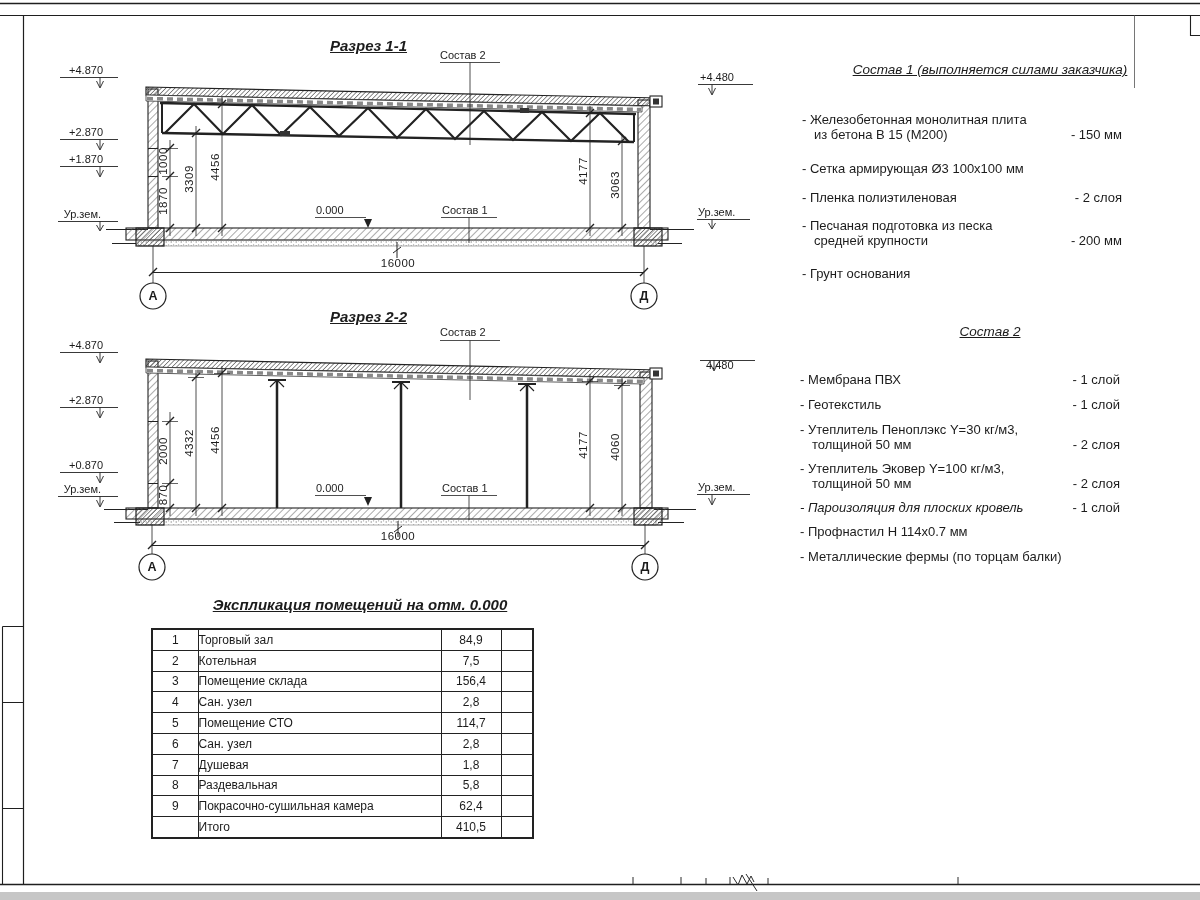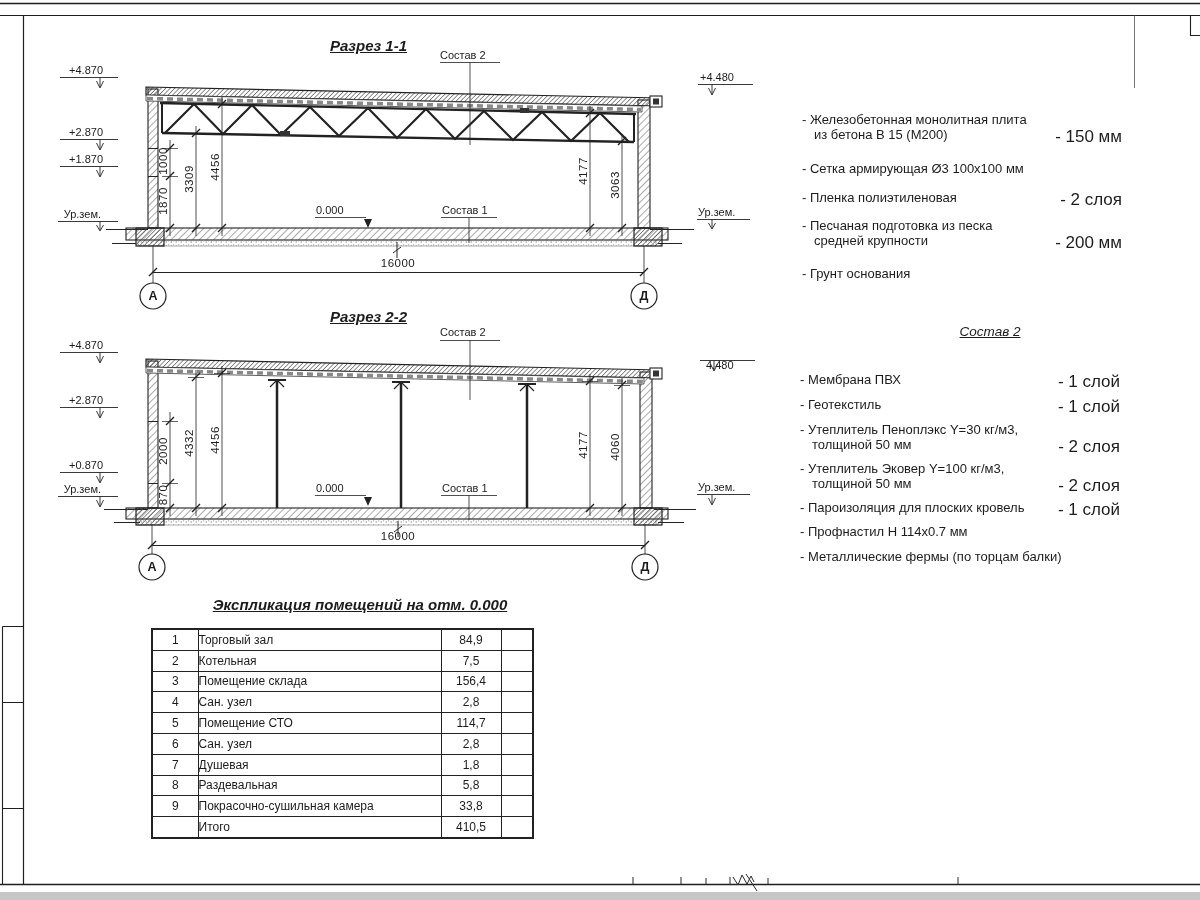--- a/index.html
+++ b/index.html
@@ -4,21 +4,21 @@
 <style>
   html,body{margin:0;padding:0;background:#fff;}
   .sheet{position:relative;width:1200px;height:900px;background:#fff;overflow:hidden;
          font-family:"Liberation Sans",sans-serif;color:#1c1c1c;}
   svg{position:absolute;left:0;top:0;}
   .lbl{position:absolute;white-space:nowrap;font-size:11px;color:#1c1c1c;}
   .sec-title{font-size:15px;font-weight:bold;font-style:italic;text-decoration:underline;text-align:left;}
   .list-title{font-size:13.5px;font-style:italic;text-decoration:underline;text-align:center;}
   .tbl-title{font-size:15px;font-weight:bold;font-style:italic;text-decoration:underline;text-align:center;}
   .item{font-size:13px;}
-  .val{font-size:17px;text-align:right;width:74px;}
+  .val{font-size:13px;text-align:right;width:74px;}
   .elev{font-size:11px;text-align:right;width:49px;}
   .dimv{font-size:11.5px;width:60px;text-align:center;transform:rotate(-90deg);transform-origin:center;letter-spacing:0.5px;}
   .dimh{font-size:11.5px;width:100px;text-align:center;letter-spacing:0.5px;}
   .axis{font-size:12.5px;width:24px;text-align:center;font-weight:bold;}
   table.rooms{position:absolute;left:151px;top:628px;border-collapse:collapse;table-layout:fixed;}
   table.rooms th,table.rooms td{border:1.2px solid #222;font-weight:normal;overflow:hidden;}
   table.rooms{border:2px solid #222;}
   table.rooms th{font-size:11.5px;height:42px;text-align:center;}
   table.rooms td{font-size:12px;height:19.8px;padding:0;}
   td.c{text-align:center;}
@@ -226,20 +226,21 @@
 <div class="lbl dimv" style="left:133px;top:445px;">2000</div>
 <div class="lbl dimv" style="left:133px;top:489px;">870</div>
 <div class="lbl dimv" style="left:159px;top:437px;">4332</div>
 <div class="lbl dimv" style="left:185px;top:434px;">4456</div>
 <div class="lbl dimv" style="left:553px;top:439px;">4177</div>
 <div class="lbl dimv" style="left:585px;top:441px;">4060</div>
 <div class="lbl dimh" style="left:348px;top:530px;">16000</div>
 <div class="lbl axis" style="left:140px;top:560px;">А</div>
 <div class="lbl axis" style="left:633px;top:560px;">Д</div>
 
+<div class="lbl list-title" style="left:800px;top:62px;width:380px;">Состав 1 (выполняется силами заказчика)</div>
 <div class="lbl item" style="left:802px;top:112px;">- Железобетонная  монолитная плита</div>
 <div class="lbl item" style="left:814px;top:127px;">из бетона В 15 (М200)</div>
 <div class="lbl val" style="left:1048px;top:127px;">- 150 мм</div>
 <div class="lbl item" style="left:802px;top:161px;">- Сетка армирующая Ø3 100х100 мм</div>
 <div class="lbl item" style="left:802px;top:190px;">- Пленка полиэтиленовая</div>
 <div class="lbl val" style="left:1048px;top:190px;">- 2 слоя</div>
 <div class="lbl item" style="left:802px;top:218px;">- Песчаная подготовка из песка</div>
 <div class="lbl item" style="left:814px;top:233px;">средней крупности</div>
 <div class="lbl val" style="left:1048px;top:233px;">- 200 мм</div>
 <div class="lbl item" style="left:802px;top:266px;">- Грунт основания</div>
@@ -248,21 +249,21 @@
 <div class="lbl item" style="left:800px;top:372px;">- Мембрана ПВХ</div>
 <div class="lbl val" style="left:1046px;top:372px;">- 1 слой</div>
 <div class="lbl item" style="left:800px;top:397px;">- Геотекстиль</div>
 <div class="lbl val" style="left:1046px;top:397px;">- 1 слой</div>
 <div class="lbl item" style="left:800px;top:422px;">- Утеплитель Пеноплэкс Y=30 кг/м3,</div>
 <div class="lbl item" style="left:812px;top:437px;">толщиной 50 мм</div>
 <div class="lbl val" style="left:1046px;top:437px;">- 2 слоя</div>
 <div class="lbl item" style="left:800px;top:461px;">- Утеплитель Эковер Y=100 кг/м3,</div>
 <div class="lbl item" style="left:812px;top:476px;">толщиной 50 мм</div>
 <div class="lbl val" style="left:1046px;top:476px;">- 2 слоя</div>
-<div class="lbl item" style="left:800px;top:500px;">- Пароизоляция для плоских кровель</div>
+<div class="lbl item" style="left:800px;top:500px;font-style:italic;">- Пароизоляция для плоских кровель</div>
 <div class="lbl val" style="left:1046px;top:500px;">- 1 слой</div>
 <div class="lbl item" style="left:800px;top:524px;">- Профнастил Н 114х0.7 мм</div>
 <div class="lbl item" style="left:800px;top:549px;">- Металлические фермы (по торцам балки)</div>
 
 <div class="lbl tbl-title" style="left:200px;top:596px;width:320px;">Экспликация помещений на отм. 0.000</div>
 <table class="rooms">
   <colgroup>
         <col style="width:46px">
         <col style="width:243px">
         <col style="width:60px">
@@ -313,21 +314,21 @@
         </tr>
   <tr>
           <td class="c">8</td>
           <td class="n">Раздевальная</td>
           <td class="c">5,8</td>
           <td class="c"></td>
         </tr>
   <tr>
           <td class="c">9</td>
           <td class="n">Покрасочно-сушильная камера</td>
-          <td class="c">33,8</td>
+          <td class="c">62,4</td>
           <td class="c"></td>
         </tr>
   <tr>
           <td class="c"></td>
           <td class="n">Итого</td>
           <td class="c">410,5</td>
           <td class="c"></td>
         </tr>
 </tbody>
     </table>

